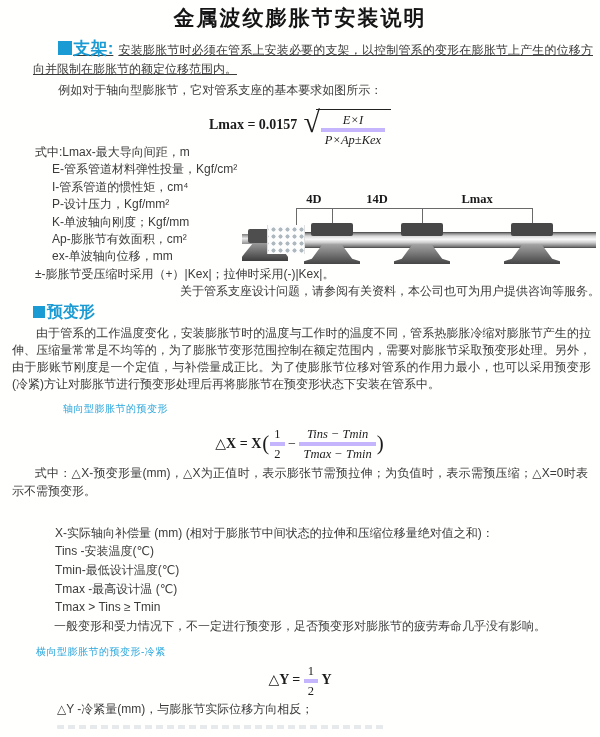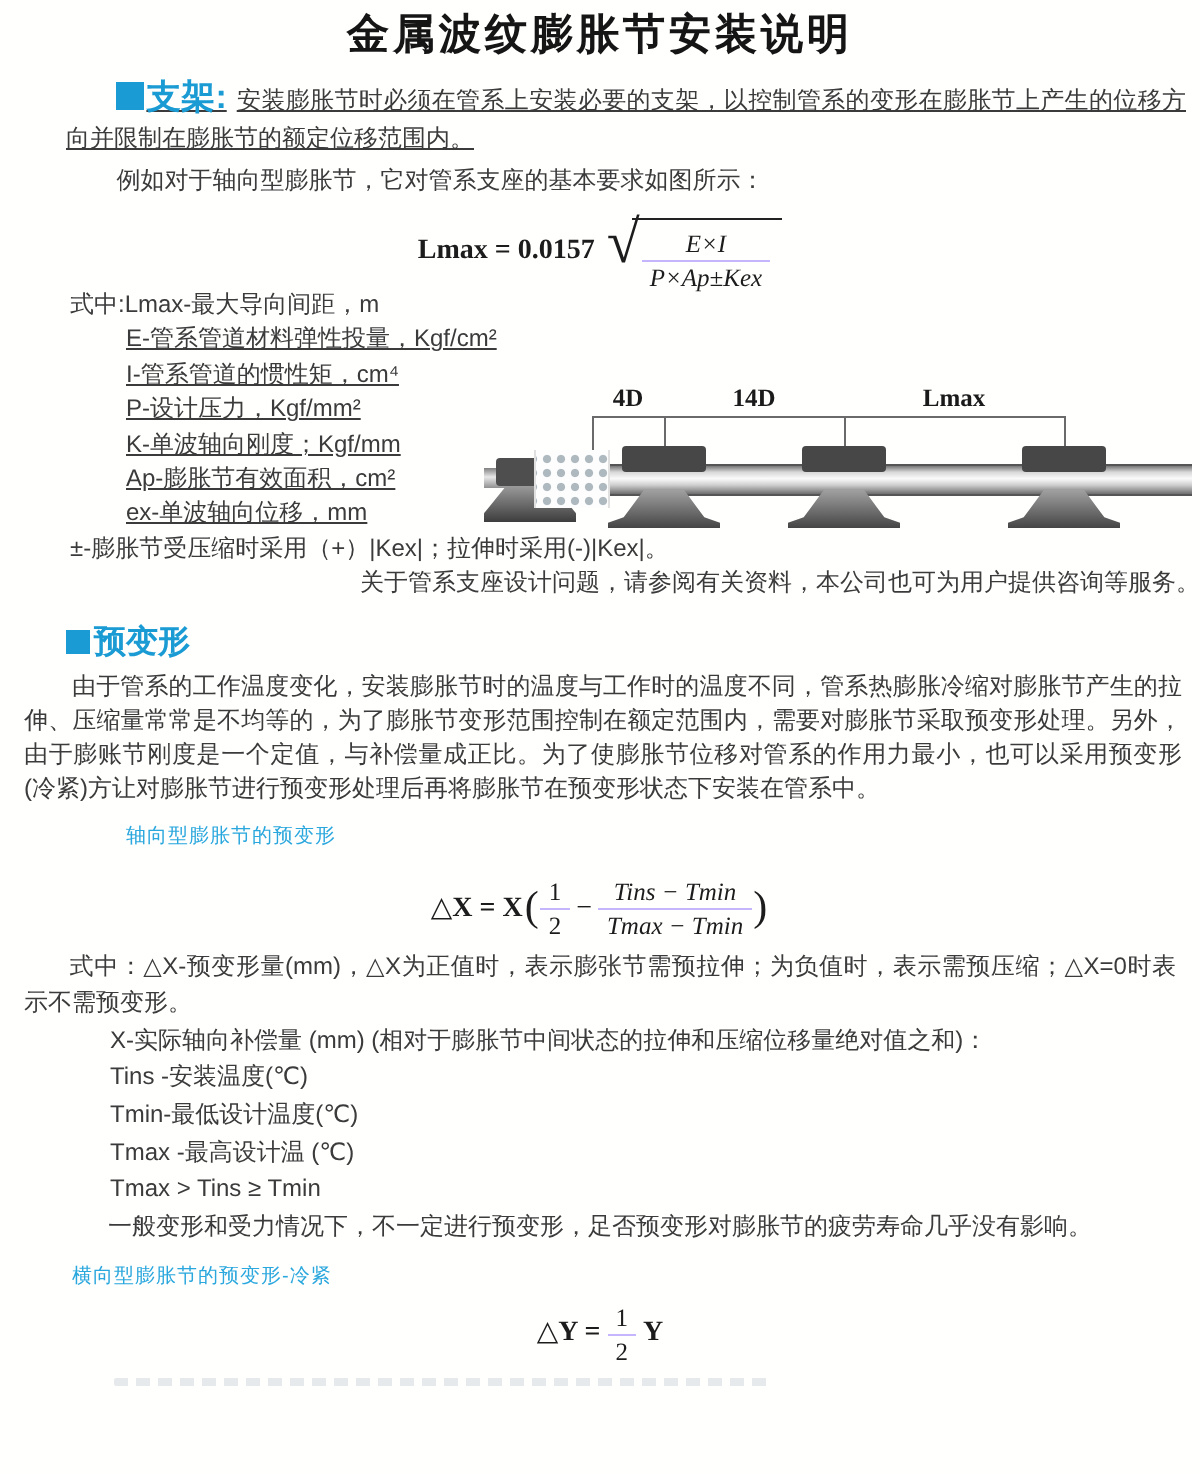--- a/index.html
+++ b/index.html
@@ -22,31 +22,31 @@
   
   .formula{
     text-align:center;font-family:"Liberation Serif","DejaVu Serif",serif;color:#1c1c1c;
   }
   #f1{margin:6px 0 2px;height:36px;line-height:36px;}
   .f-lhs{font-weight:700;font-size:14px;margin-right:6px;}
   .sqrt{display:inline-flex;align-items:flex-start;vertical-align:middle;}
   .sqrt-sign{font-size:30px;line-height:32px;font-weight:400;margin-right:-4px;}
   .radicand{border-top:1.5px solid #222;margin-top:3px;padding:1px 6px 0 5px;}
   .frac{display:inline-flex;flex-direction:column;vertical-align:middle;text-align:center;line-height:14px;font-size:12.5px;}
-  .frac .fnum{border-bottom:1px solid #c4b5fd;padding:0 4px 1px;}
+  .frac .fnum{border-bottom:4px solid #c4b5fd;padding:0 4px 1px;}
   .frac .fden{padding:1px 4px 0;}
   .it{font-style:italic;}
   #f2{margin:4px 0 0;height:40px;line-height:40px;font-size:14px;}
   #f2 .lhs,#f3 .lhs{font-weight:700;}
   .paren{font-size:21px;font-weight:400;vertical-align:-2px;margin:0 1px;}
   #f3{margin:2px 0 4px;height:32px;line-height:32px;font-size:14px;}
 
   
   .defs{margin-left:35px;line-height:17.4px;}
-  .defs .item{margin-left:28px;text-decoration:underline;}
+  .defs .item{margin-left:17px;}
   .defs .d8{margin-left:20px;text-align:right;}
 
   
   .diagram{position:absolute;top:188px;left:242px;width:354px;height:98px;}
   .dim-line{position:absolute;left:54px;top:20px;width:236px;height:1px;background:#6a6a6a;}
   .tick{position:absolute;top:20px;width:1px;height:24px;background:#6a6a6a;}
   .dim-label{
     position:absolute;top:4px;text-align:center;
     font-family:"Liberation Serif","DejaVu Serif",serif;font-weight:700;font-size:12.5px;color:#1a1a1a;
   }
@@ -73,26 +73,26 @@
   }
   .support{position:absolute;top:0;width:60px;height:98px;}
   .support .cap{position:absolute;left:9px;width:42px;top:35px;height:13px;background:#474747;border-radius:2px;}
   .support .base{
     position:absolute;left:2px;width:56px;top:57px;height:19px;
     background:linear-gradient(#a0a0a0,#454545);
     clip-path:polygon(32% 0,68% 0,86% 72%,100% 86%,100% 100%,0 100%,0 86%,14% 72%);
   }
 
   
-  .sec-head2{color:#1b9bd3;font-size:16px;font-weight:700;margin:10px 0 3px 33px;line-height:21px;}
+  .sec-head2{color:#1b9bd3;font-size:16px;font-weight:700;margin:0 0 3px 33px;line-height:21px;}
   .preform-body{margin:0 9px 0 12px;text-indent:2em;text-align:justify;line-height:17px;}
   .sub-head{color:#2aa7dd;font-size:10px;font-weight:400;margin:6px 0 1px 63px;line-height:20px;letter-spacing:.5px;}
   .sub-head.lateral{margin:7px 0 2px 36px;}
   .explain{margin:1px 12px 0 12px;text-indent:1.9em;text-align:justify;line-height:18.6px;}
-  .axial-items{margin-left:55px;line-height:18.6px;}
+  .axial-items{margin-left:55px;line-height:18.6px;margin-top:23px;}
   .axial-items div{white-space:nowrap;}
   .note{margin:0 12px;text-indent:3.5em;line-height:18.6px;}
   .dy-line{margin-left:57px;line-height:18.6px;}
   .cropped{
     margin:6px 0 0 57px;width:330px;height:4px;opacity:.35;border-radius:1px;
     background:repeating-linear-gradient(90deg,#b9c2c9 0 7px,rgba(0,0,0,0) 7px 11px);
   }
 </style>
 </head>
 <body>
@@ -191,16 +191,17 @@
 
   <div class="formula" id="f3">
     <span class="lhs">△Y =</span>
     <span class="frac">
         <span class="fnum">1</span>
         <span class="fden">2</span>
       </span>
     <span class="lhs">Y</span>
   </div>
 
+  <div class="dy-line">△Y -冷紧量(mm)，与膨胀节实际位移方向相反；</div>
 
   <div class="cropped"></div>
 
 </div>
 
 </body></html>

